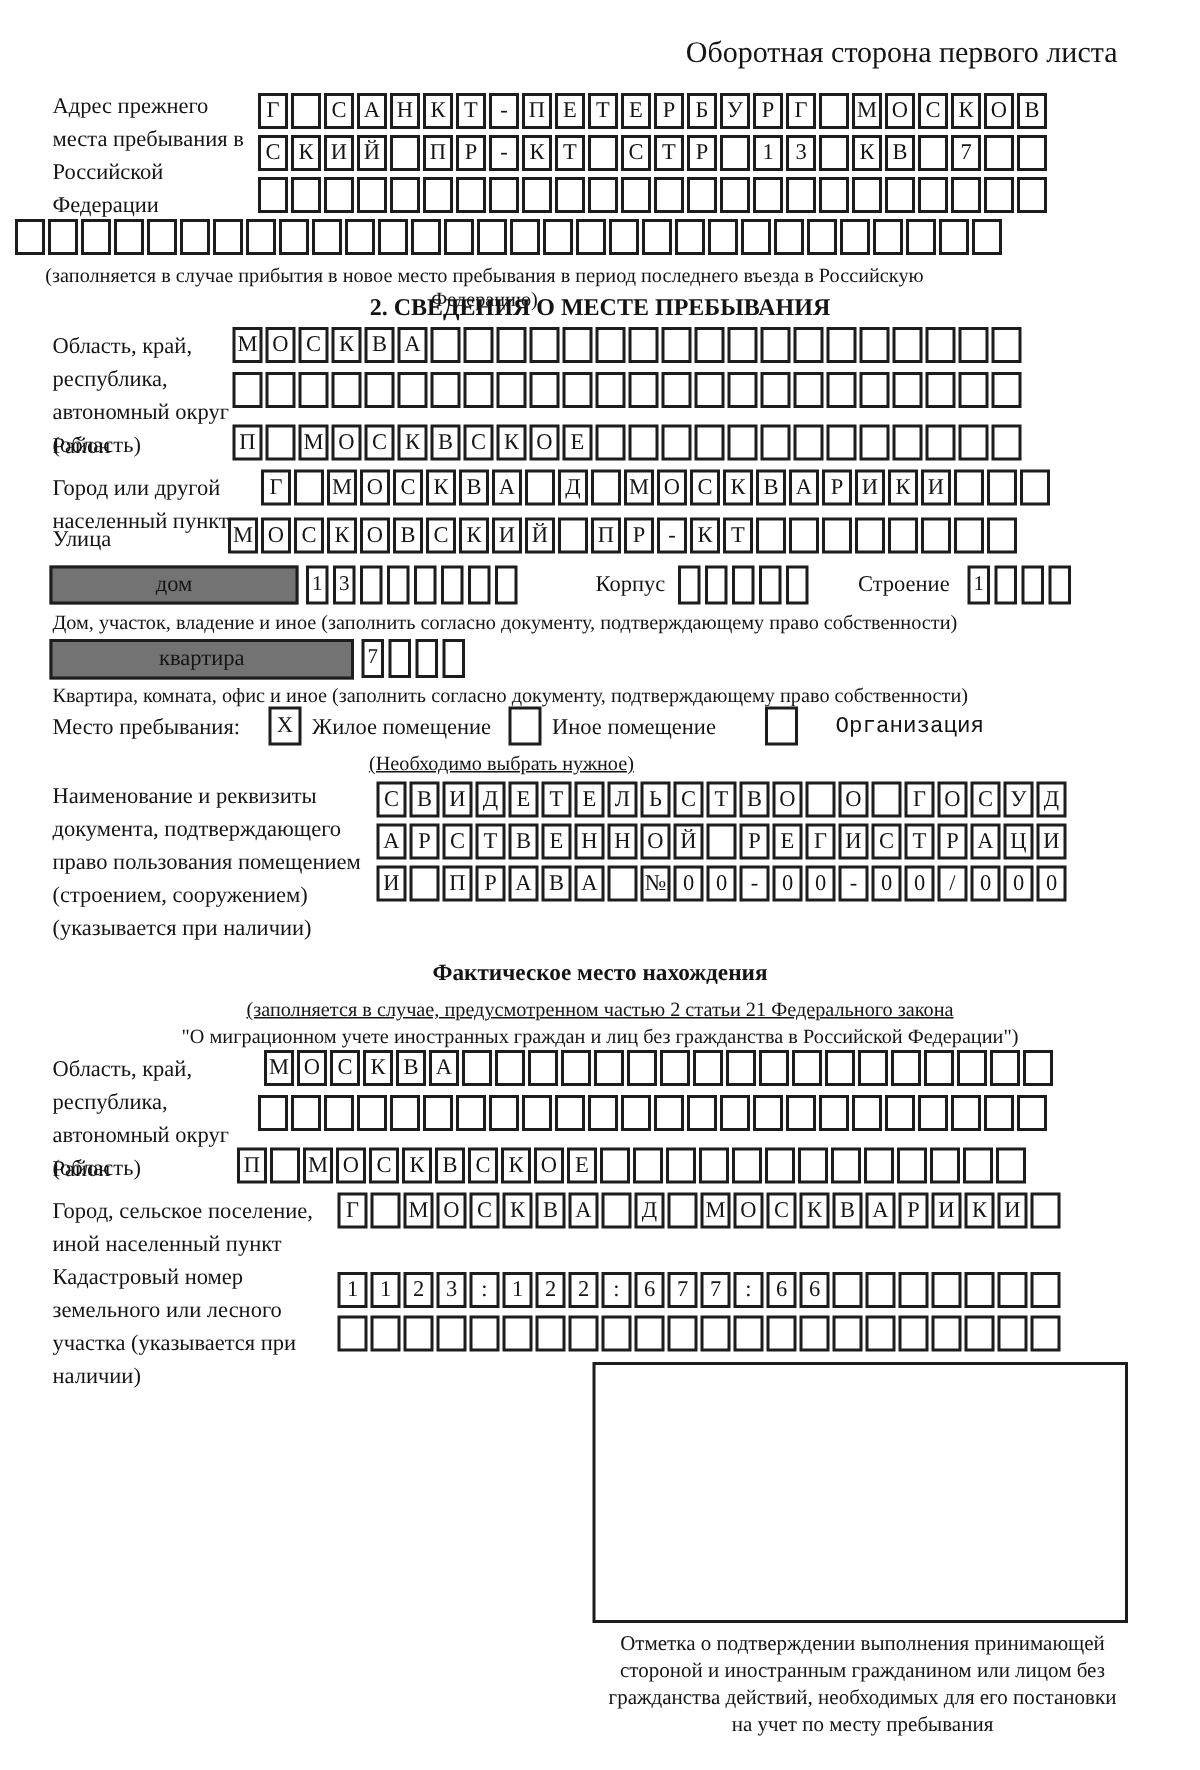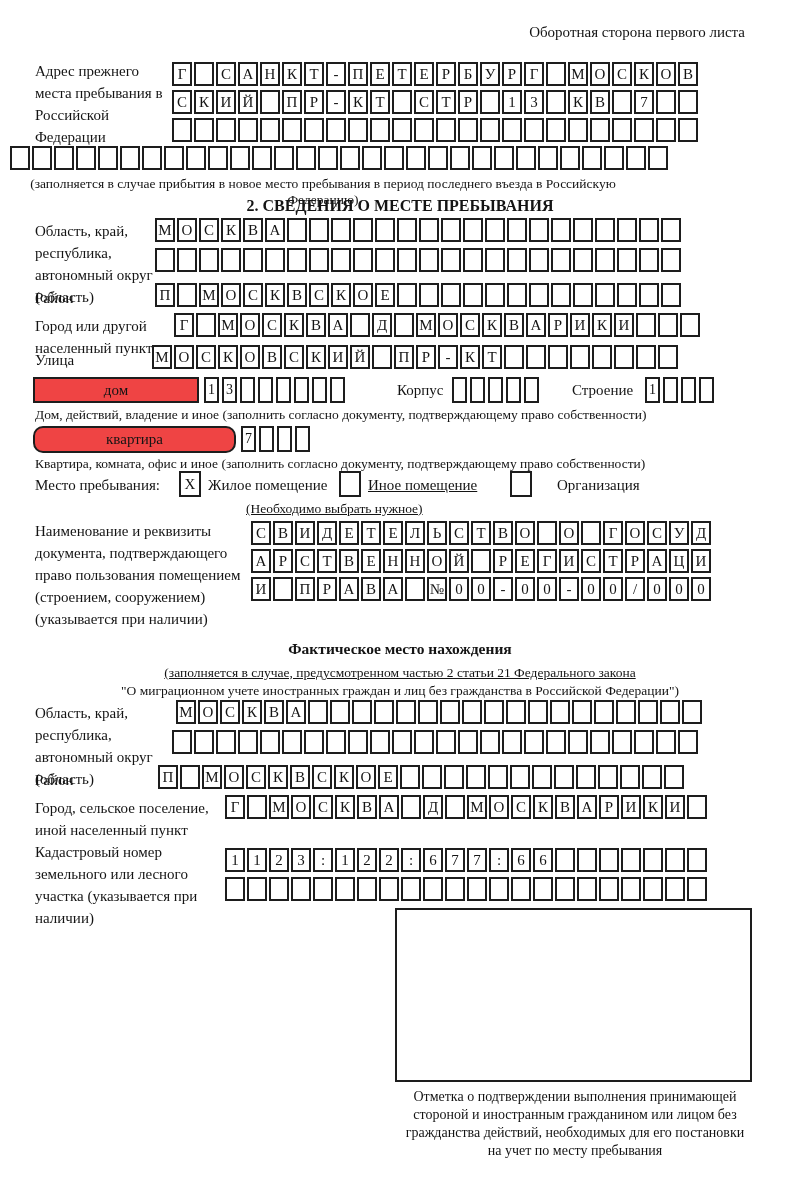--- a/index.html
+++ b/index.html
@@ -15,35 +15,35 @@
   .center { text-align:center; }
   .bold { font-weight:bold; }
   .boxrow { position:absolute; display:flex; }
   .boxrow .cell {
     flex:none; width:20px; height:24px; margin-right:2px;
     border:2px solid #1d1d1d; display:flex; align-items:center; justify-content:center;
     font-size:15px; line-height:1; background:#fff;
   }
   .boxrow.small .cell { width:15px; height:26px; margin-right:3px; font-size:14px; }
   .widebox {
-    position:absolute; border:2px solid #1d1d1d; background:#ef4444;
+    position:absolute; border:2px solid #1d1d1d; background:#737373;
     display:flex; align-items:center; justify-content:center; font-size:15px;
   }
   .chk {
     position:absolute; width:22px; height:26px; border:2px solid #1d1d1d; background:#fff;
     display:flex; align-items:center; justify-content:center; font-size:15px;
   }
   .stamp {
     position:absolute; border:2px solid #1d1d1d; background:#fff;
   }
 </style>
 </head>
 <body>
 
-<div class="abs" style="top:24px; right:55px; font-size:15px;">Оборотная сторона первого листа</div>
+<div class="abs" style="top:24px; right:55px; font-size:20px;">Оборотная сторона первого листа</div>
 
 <div class="lbl" style="left:35px; top:60px; width:135px;">Адрес прежнего места пребывания в Российской Федерации</div>
 <div class="boxrow" style="left:172px; top:62px;">
     <span class="cell">Г</span>
     <span class="cell"></span>
     <span class="cell">С</span>
     <span class="cell">А</span>
     <span class="cell">Н</span>
     <span class="cell">К</span>
     <span class="cell">Т</span>
@@ -310,38 +310,38 @@
     <span class="cell"></span>
     <span class="cell"></span>
   </div>
 <div class="lbl" style="left:572px; top:379px;">Строение</div>
 <div class="boxrow small" style="left:645px; top:377px;">
     <span class="cell">1</span>
     <span class="cell"></span>
     <span class="cell"></span>
     <span class="cell"></span>
   </div>
-<div class="cap" style="left:35px; top:407px; width:740px;">Дом, действий, владение и иное (заполнить согласно документу, подтверждающему право собственности)</div>
-
-<div class="widebox" style="left:33px; top:426px; width:203px; height:27px;border-radius:10px;">квартира</div>
+<div class="cap" style="left:35px; top:407px; width:740px;">Дом, участок, владение и иное (заполнить согласно документу, подтверждающему право собственности)</div>
+
+<div class="widebox" style="left:33px; top:426px; width:203px; height:27px;">квартира</div>
 <div class="boxrow small" style="left:241px; top:426px;">
     <span class="cell">7</span>
     <span class="cell"></span>
     <span class="cell"></span>
     <span class="cell"></span>
   </div>
 <div class="cap" style="left:35px; top:456px; width:740px;">Квартира, комната, офис и иное (заполнить согласно документу, подтверждающему право собственности)</div>
 
 <div class="lbl" style="left:35px; top:474px;">Место пребывания:</div>
 <div class="chk" style="left:179px; top:471px;">X</div>
 <div class="lbl" style="left:208px; top:474px;">Жилое помещение</div>
 <div class="chk" style="left:339px; top:471px;"></div>
-<div class="lbl" style="left:368px; top:474px;text-decoration:underline;">Иное помещение</div>
+<div class="lbl" style="left:368px; top:474px;">Иное помещение</div>
 <div class="chk" style="left:510px; top:471px;"></div>
-<div class="lbl" style="left:557px; top:474px;">Организация</div>
+<div class="lbl" style="left:557px; top:474px;font-family:Liberation Mono, monospace;">Организация</div>
 <div class="cap" style="left:246px; top:501px;text-decoration:underline;">(Необходимо выбрать нужное)</div>
 
 <div class="lbl" style="left:35px; top:520px; width:215px;">Наименование и реквизиты документа, подтверждающего право пользования помещением (строением, сооружением) (указывается при наличии)</div>
 <div class="boxrow" style="left:251px; top:521px;">
     <span class="cell">С</span>
     <span class="cell">В</span>
     <span class="cell">И</span>
     <span class="cell">Д</span>
     <span class="cell">Е</span>
     <span class="cell">Т</span>

